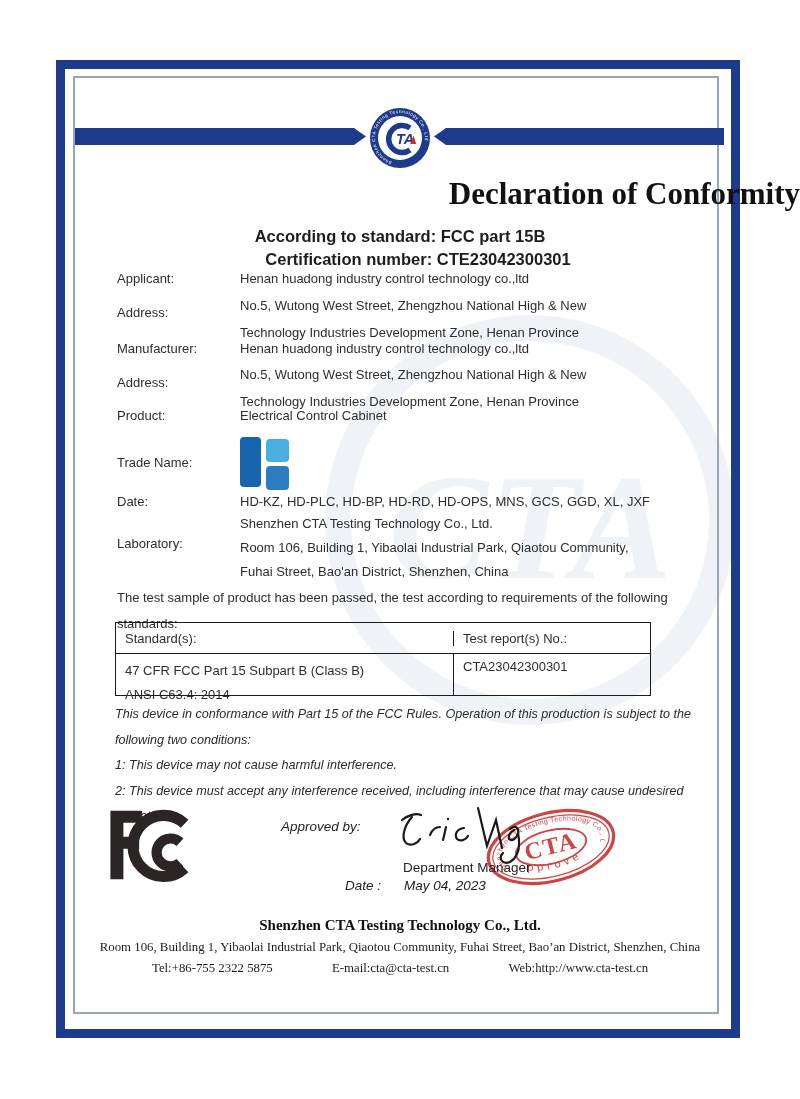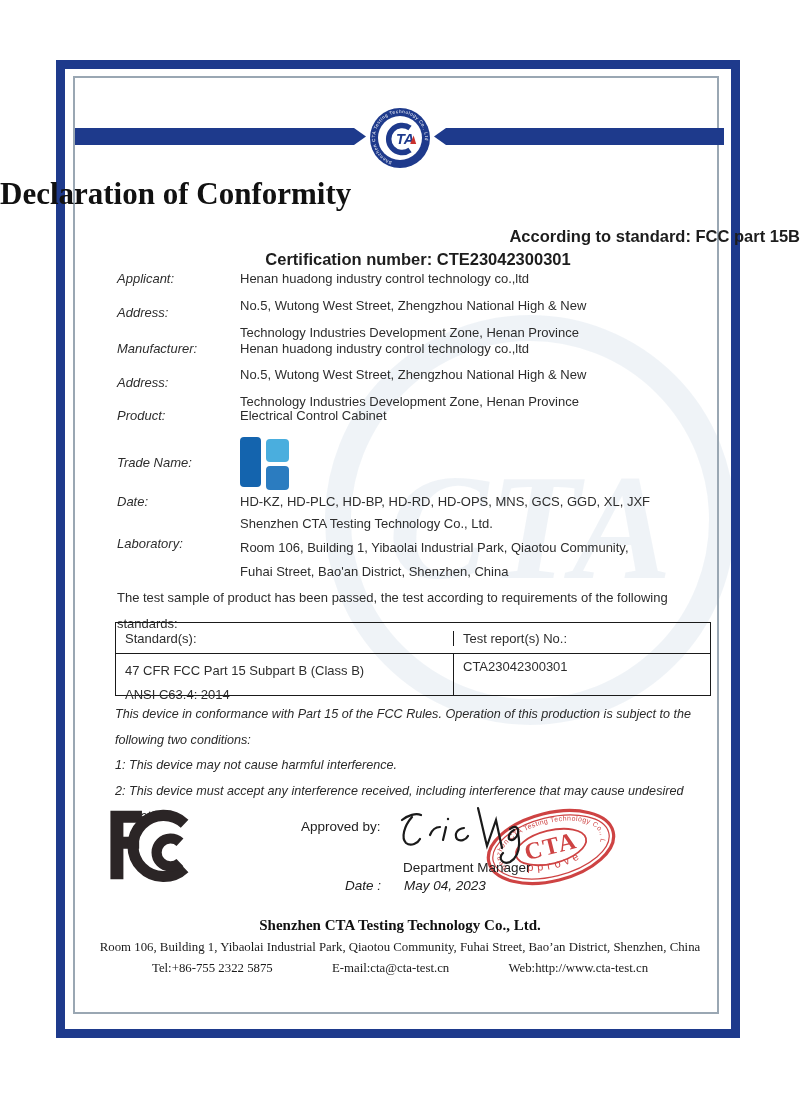--- a/index.html
+++ b/index.html
@@ -9,51 +9,51 @@
   .frame-outer{position:absolute;left:56px;top:60px;width:684px;height:978px;
         border:9px solid #1e3a8c;box-sizing:border-box;z-index:1;}
   .frame-inner{position:absolute;left:73px;top:76px;width:646px;height:938px;
         border:2px solid #9aa7b3;box-sizing:border-box;z-index:1;}
   
   .bar{position:absolute;top:128px;height:17px;background:#1e3a8c;z-index:2;}
   .bar.left{left:75px;width:291px;clip-path:polygon(0 0,calc(100% - 12px) 0,100% 50%,calc(100% - 12px) 100%,0 100%);}
   .bar.right{left:434px;width:290px;clip-path:polygon(12px 0,100% 0,100% 100%,12px 100%,0 50%);}
   .cta-logo{position:absolute;left:368px;top:106px;width:64px;height:64px;z-index:3;}
   
-  .title{position:absolute;left:0;top:176px;width:800px;text-align:left;
+  .title{position:absolute;left:0;top:176px;width:800px;text-align:right;
         font-family:"Liberation Serif",serif;font-weight:bold;font-size:31px;color:#111;z-index:2;}
   .subtitle{position:absolute;left:0;width:800px;text-align:center;font-weight:bold;
         font-size:16.5px;color:#1d1d1d;z-index:2;}
-  .subtitle.s1{top:227px;text-align:right;} .subtitle.s2{top:250px;margin-left:18px;}
-  
-  .flabel{position:absolute;left:117px;font-size:13px;color:#2d2d2d;z-index:2;font-style:italic;}
+  .subtitle.s1{top:227px;} .subtitle.s2{top:250px;margin-left:18px;}
+  
+  .flabel{position:absolute;left:117px;font-size:13px;color:#2d2d2d;z-index:2;}
   .fvalue{position:absolute;left:240px;width:450px;font-size:13px;color:#2d2d2d;z-index:2;}
   .two-line div{line-height:27px;}
   .three-line div{line-height:24px;}
   
   .tn-logo{position:absolute;left:240px;top:437px;width:56px;height:53px;z-index:2;}
   .tn-bar{position:absolute;left:0;top:0;width:21px;height:50px;background:#1464ae;border-radius:4px;}
   .tn-sq1{position:absolute;left:26px;top:2px;width:23px;height:23px;background:#4aaede;border-radius:4px;}
   .tn-sq2{position:absolute;left:26px;top:29px;width:23px;height:24px;background:#2b7cc0;border-radius:4px;}
   
   .statement{position:absolute;left:117px;top:585px;width:586px;font-size:13px;line-height:26px;z-index:2;}
-  .stable{position:absolute;left:115px;top:622px;width:596px;border:1.5px solid #1a1a1a;box-sizing:border-box;z-index:2;background:rgba(255,255,255,0.0);}
+  .stable{position:absolute;left:115px;top:622px;width:536px;border:1.5px solid #1a1a1a;box-sizing:border-box;z-index:2;background:rgba(255,255,255,0.0);}
   .stable .tr{display:flex;}
   .stable .tr.head{height:31px;border-bottom:1.5px solid #1a1a1a;box-sizing:border-box;align-items:center;}
   .stable .tr.body{height:41px;}
   .stable .c1{width:338px;border-right:1.5px solid #1a1a1a;box-sizing:border-box;padding-left:9px;}
   .stable .c2{flex:1;padding-left:9px;}
   .stable{font-size:13px;color:#2d2d2d;}
   .stable .tr.body .c1{padding-top:5px;line-height:24px;}
   .stable .tr.body .c2{padding-top:5px;}
   .conditions{position:absolute;left:115px;top:702px;width:578px;font-size:12.6px;font-style:italic;
         line-height:25.6px;color:#2a2a2a;z-index:2;}
   
   .fcc-logo{position:absolute;left:103px;top:802px;width:102px;height:86px;z-index:2;}
-  .approved-label{position:absolute;left:281px;top:819px;font-size:13.5px;color:#222;z-index:2;margin-left:20px;}
+  .approved-label{position:absolute;left:281px;top:819px;font-size:13.5px;font-style:italic;color:#222;z-index:2;}
   .signature{position:absolute;left:388px;top:796px;width:150px;height:78px;z-index:5;}
   .dept{position:absolute;left:403px;top:860px;font-size:13.5px;color:#222;z-index:4;}
   .date-label{position:absolute;left:345px;top:878px;font-size:13.5px;font-style:italic;color:#222;z-index:2;}
   .date-value{position:absolute;left:404px;top:878px;font-size:13.5px;font-style:italic;color:#222;z-index:2;}
   .stamp{position:absolute;left:451px;top:777px;width:200px;height:140px;z-index:3;opacity:0.9;}
   
   .footer-company{position:absolute;left:0;top:917px;width:800px;text-align:center;
         font-family:"Liberation Serif",serif;font-weight:bold;font-size:15px;color:#111;z-index:2;}
   .footer-address{position:absolute;left:0;top:940px;width:800px;text-align:center;
         font-family:"Liberation Serif",serif;font-size:12.8px;color:#1a1a1a;z-index:2;}

